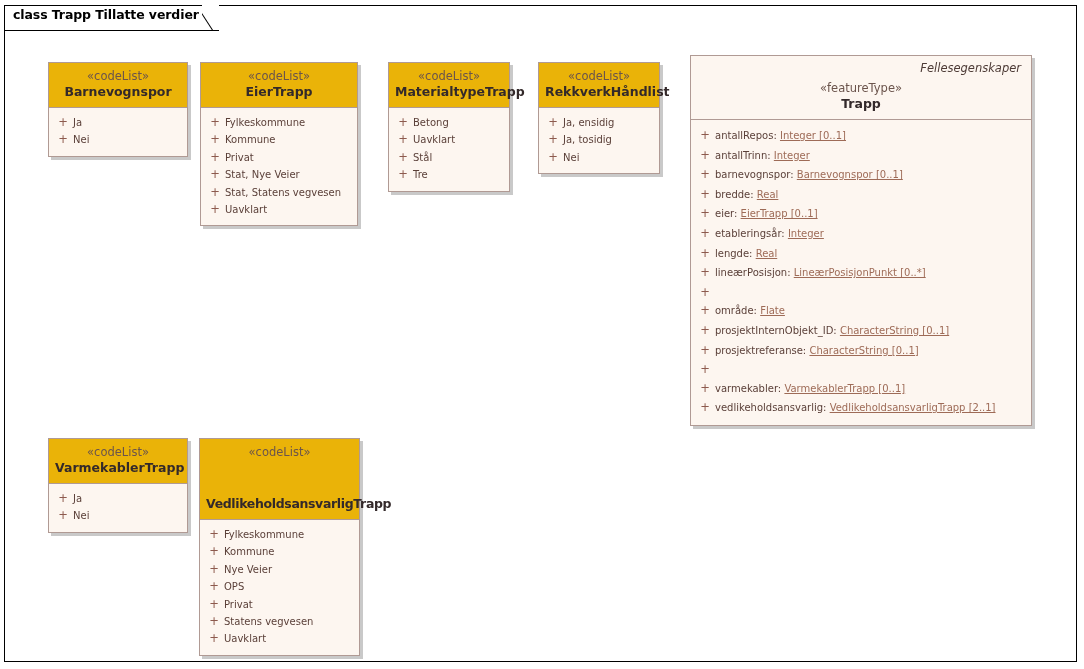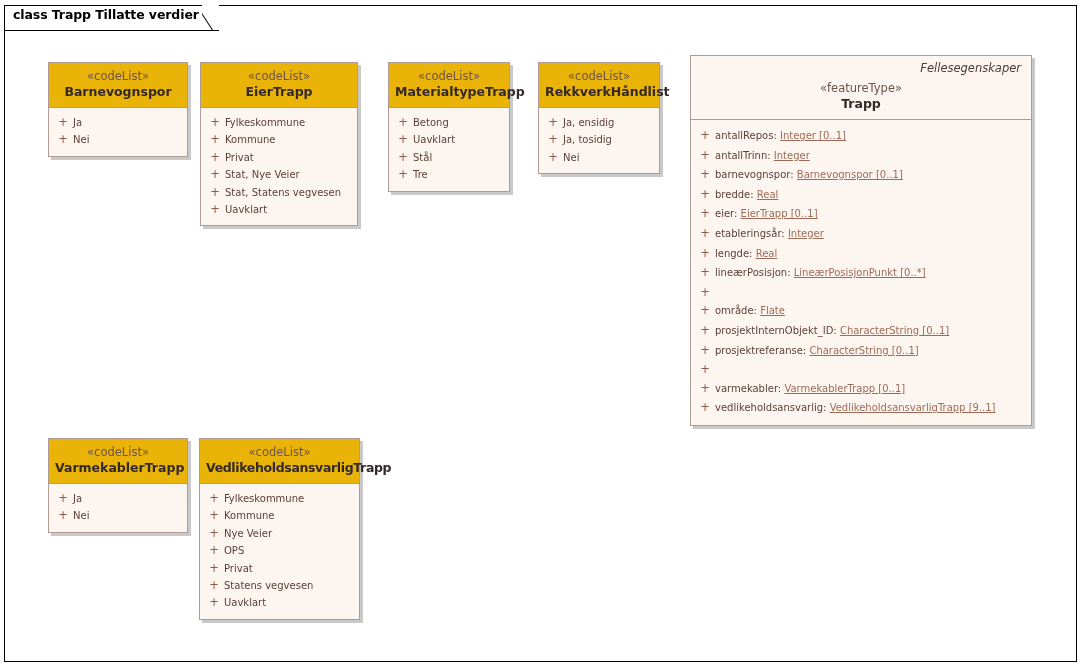--- a/index.html
+++ b/index.html
@@ -328,21 +328,21 @@
     </div>
     <div class="attr-row">
       <span class="attr-vis">+</span>
     </div>
     <div class="attr-row">
       <span class="attr-vis">+</span>
       <span class="attr-text"><span>varmekabler: </span><span class="tname">VarmekablerTrapp [0..1]</span></span>
     </div>
     <div class="attr-row">
       <span class="attr-vis">+</span>
-      <span class="attr-text"><span>vedlikeholdsansvarlig: </span><span class="tname">VedlikeholdsansvarligTrapp [9..1]</span></span>
+      <span class="attr-text"><span>vedlikeholdsansvarlig: </span><span class="tname">VedlikeholdsansvarligTrapp [2..1]</span></span>
     </div>
   </div>
 </div>
 
 <div class="uml-class" id="cls-varmekablertrapp" style="left:48px; top:438px; width:140px;">
   <div class="uml-header">
     <span class="stereotype">«codeList»</span>
     <span class="class-name">VarmekablerTrapp</span>
   </div>
   <div class="uml-attrs">
@@ -353,21 +353,21 @@
     <div class="attr-row">
       <span class="attr-vis">+</span>
       <span class="attr-text">Nei</span>
     </div>
   </div>
 </div>
 
 <div class="uml-class" id="cls-vedlikeholdsansvarligtrapp" style="left:199px; top:438px; width:161px;">
   <div class="uml-header">
     <span class="stereotype">«codeList»</span>
-    <span class="class-name" style="letter-spacing:-0.35px;">VedlikeholdsansvarligTrapp</span>
+    <span class="class-name" style="letter-spacing:-0.35px;margin-top:36px;">VedlikeholdsansvarligTrapp</span>
   </div>
   <div class="uml-attrs">
     <div class="attr-row">
       <span class="attr-vis">+</span>
       <span class="attr-text">Fylkeskommune</span>
     </div>
     <div class="attr-row">
       <span class="attr-vis">+</span>
       <span class="attr-text">Kommune</span>
     </div>

